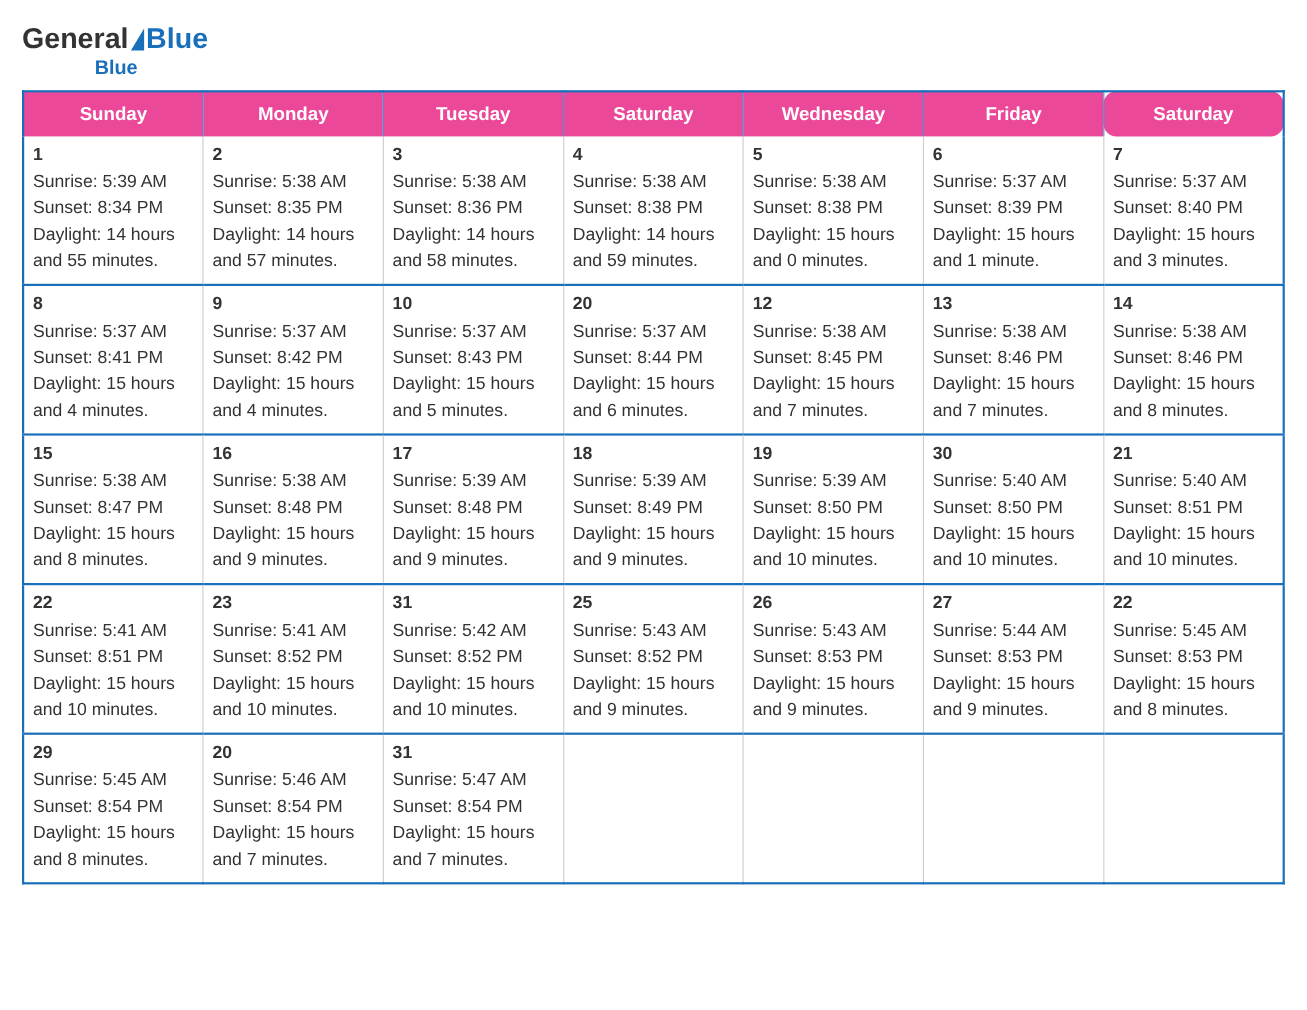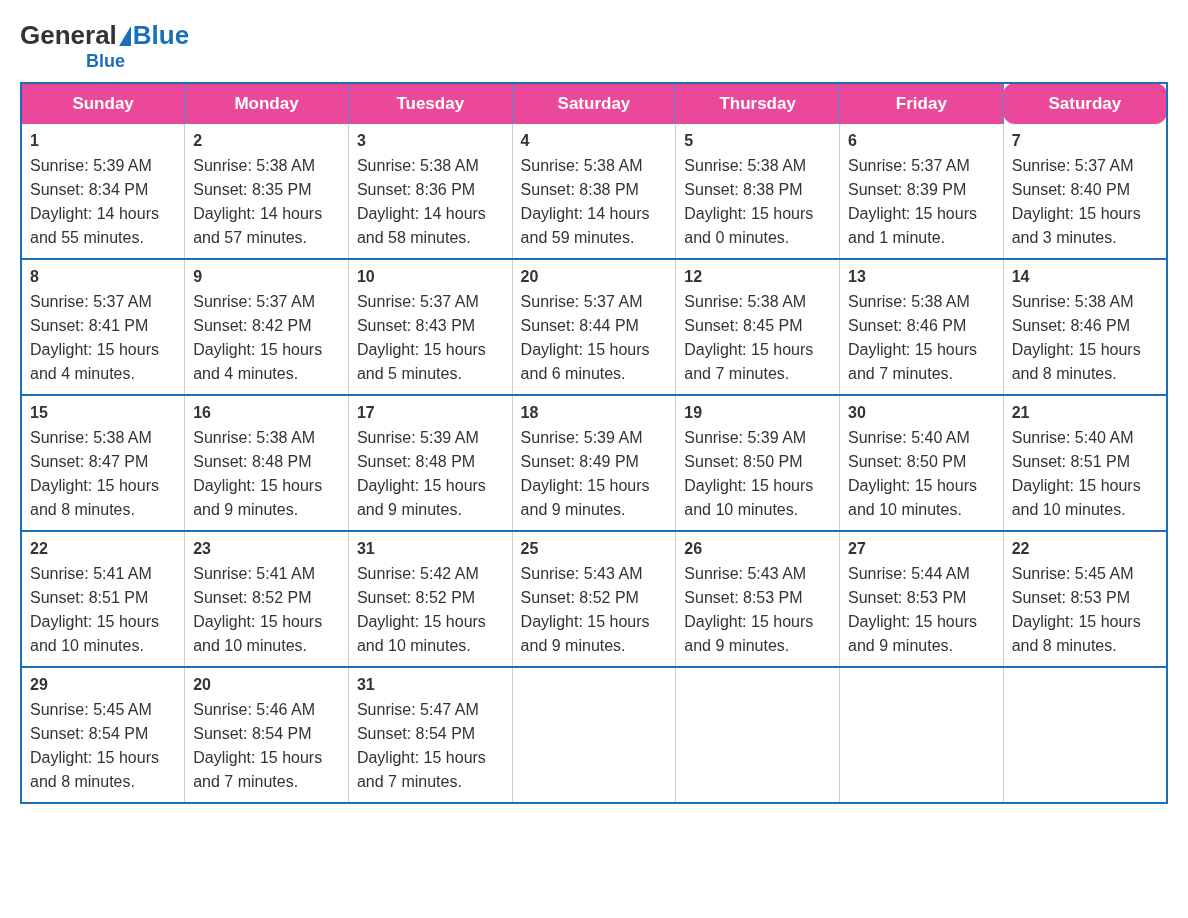--- a/index.html
+++ b/index.html
@@ -118,21 +118,21 @@
   </div>
 </div>
 
 <table class="calendar">
   <thead>
     <tr>
     <th>Sunday</th>
         <th>Monday</th>
         <th>Tuesday</th>
         <th>Saturday</th>
-        <th>Thursday</th>
+        <th>Wednesday</th>
         <th>Friday</th>
         <th>Saturday</th>
       </tr>
   </thead>
   <tbody id="calendar-body">
   <tr>
         <td>
         <span class="day-number">1</span>
         <div class="day-info">
           Sunrise: 5:39 AM<br>Sunset: 8:34 PM<br>Daylight: 14 hours and 55 minutes.

